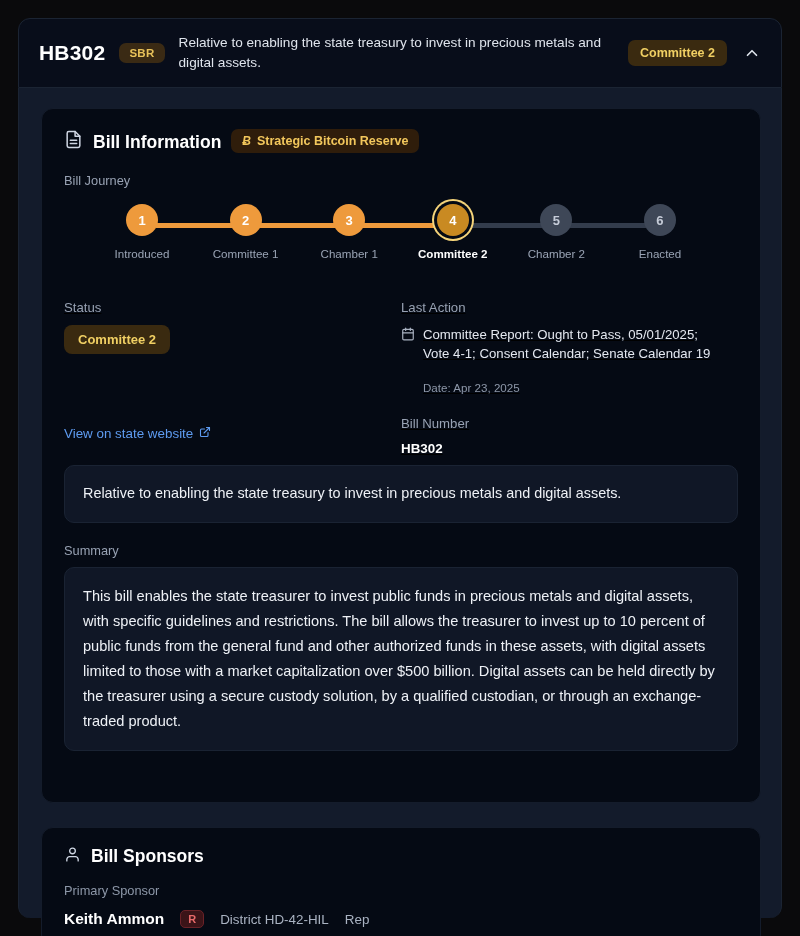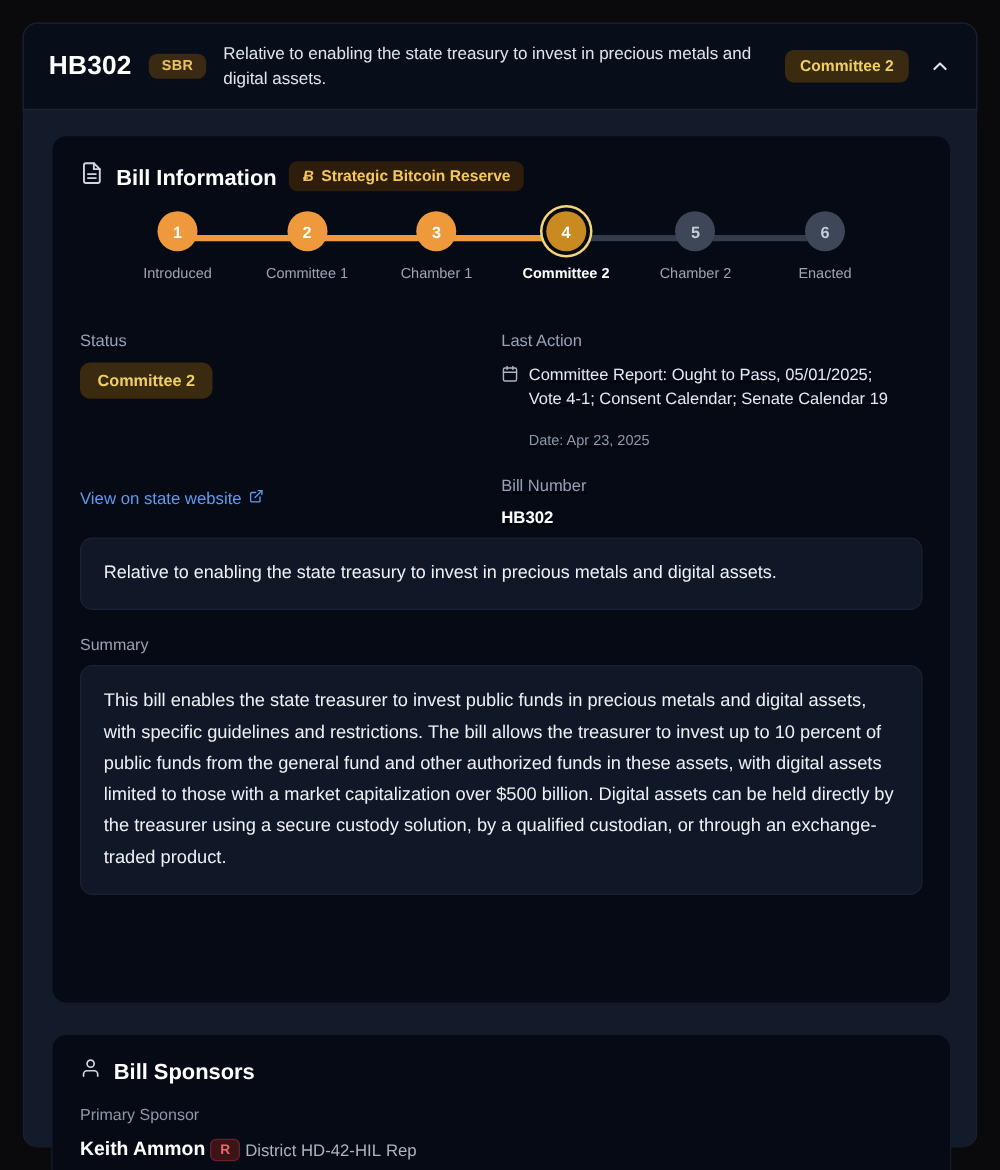--- a/index.html
+++ b/index.html
@@ -113,21 +113,21 @@
   }
   .box.summary { font-size: 14.6px; line-height: 1.72; }
 
   
   .spon-card {
     position: absolute; left: 22px; top: 739px; width: 720px; height: 120px;
     background: #050a14; border: 1px solid #141c2b;
     border-radius: 12px; padding: 18px 22px; overflow: hidden;
   }
   .spon-sub { font-size: 12.8px; color: #8d97a8; margin-top: 16px; }
-  .spon-row { display: flex; align-items: center; gap: 4px; margin-top: 12px; }
+  .spon-row { display: flex; align-items: center; gap: 16px; margin-top: 12px; }
   .spon-name { font-size: 15.5px; font-weight: bold; color: #ffffff; }
   .party {
     background: #3b1418; color: #e86a6a; border: 1px solid #6a2228;
     font-size: 11px; font-weight: bold; border-radius: 5px;
     padding: 2px 7px;
   }
   .spon-meta { font-size: 13.4px; color: #aab3c2; }
 </style>
 </head>
 <body>
@@ -159,20 +159,21 @@
               <line x1="8" y1="17" x2="16" y2="17"></line>
             </svg>
         </span>
         <span class="card-title">Bill Information</span>
         <span class="sbr-tag">
           <span class="btc">Ƀ</span>
           <span>Strategic Bitcoin Reserve</span>
         </span>
       </div>
 
+      <div class="sec-label">Bill Journey</div>
 
       <div class="stepper">
         <div class="track">
           <div class="seg" style="background:#ee9a3c"></div>
           <div class="seg" style="background:#ee9a3c"></div>
           <div class="seg" style="background:#ee9a3c"></div>
           <div class="seg" style="background:#333c4c"></div>
           <div class="seg" style="background:#333c4c"></div>
         </div>
         <div class="steps">

